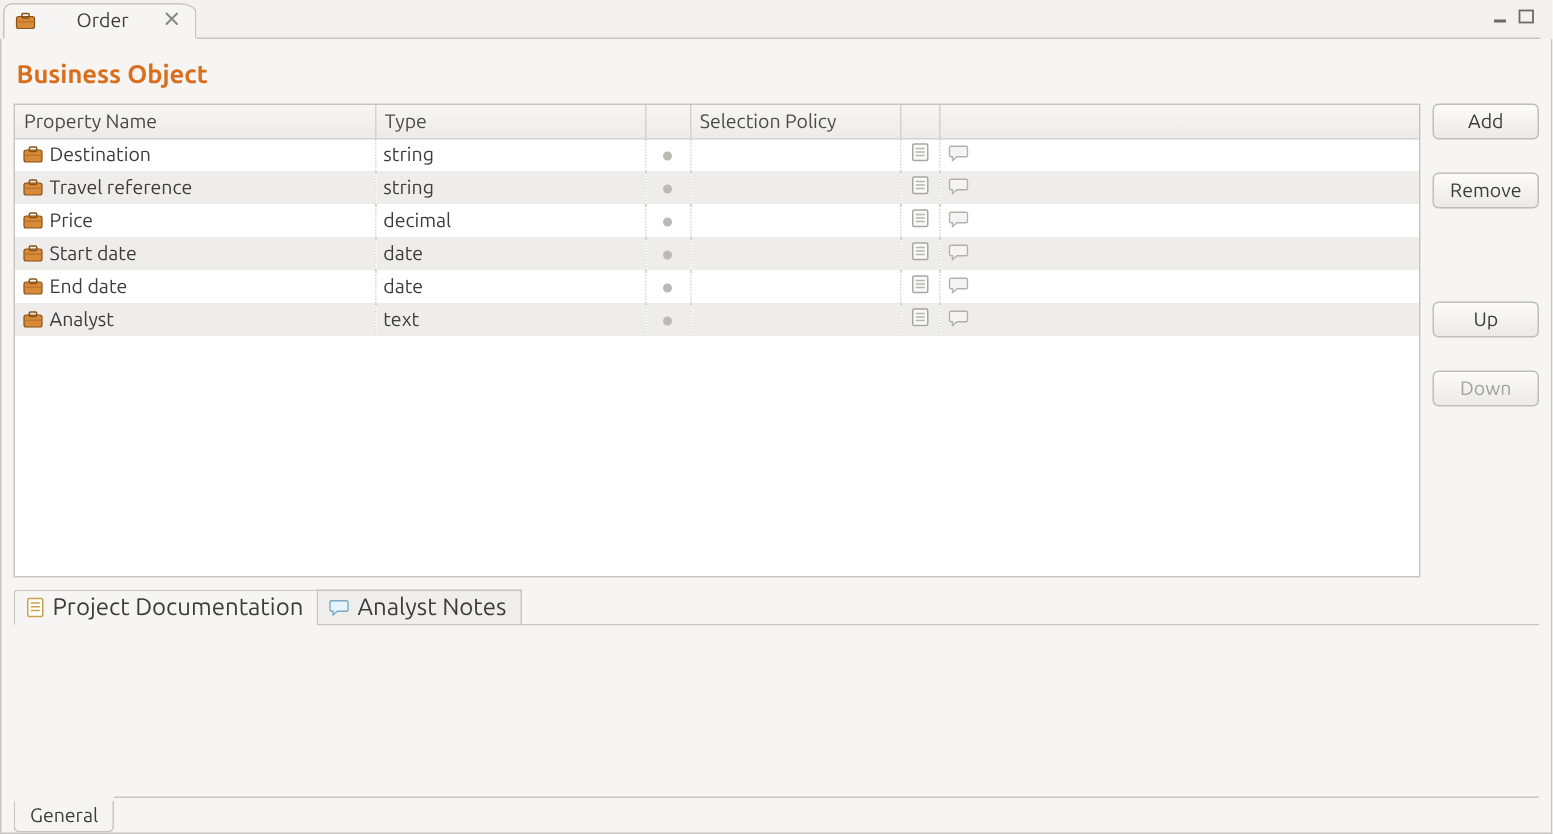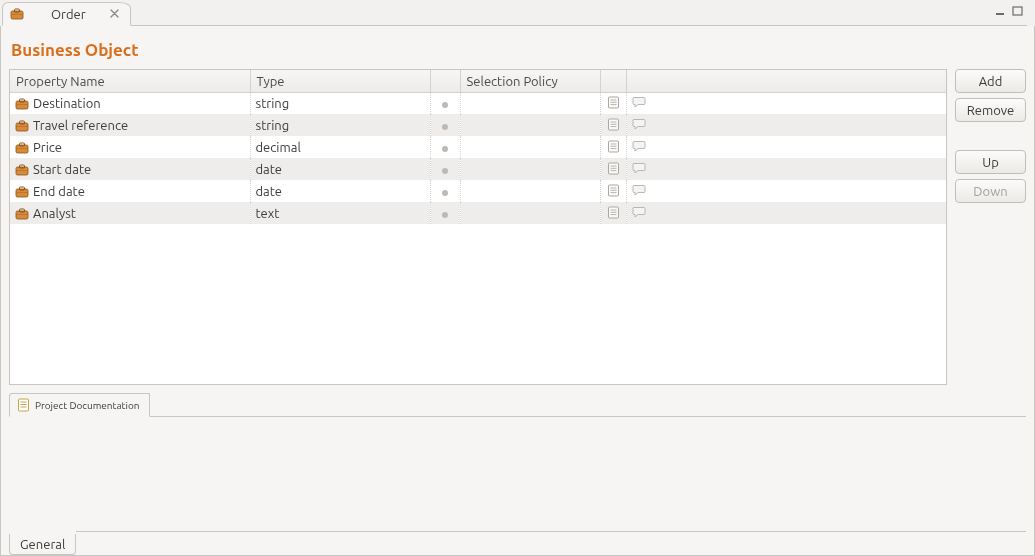--- a/index.html
+++ b/index.html
@@ -124,21 +124,21 @@
   width: 6px; height: 6px;
   border-radius: 50%;
   background: #bdbab5;
 }
 .mini-icon { display: inline-flex; }
 
 .button-col {
   width: 71px;
   display: flex;
   flex-direction: column;
-  gap: 5px;
+  gap: 22px;
 }
 .btn {
   background: linear-gradient(#fcfbfa, #eceae7);
   border: 1px solid #c0beba;
   border-radius: 4px;
   padding: 4px 0;
   text-align: center;
   font-size: 13px;
   color: #3c3c3c;
   cursor: default;
@@ -153,21 +153,21 @@
   height: 26px;
 }
 .doc-tab {
   display: flex;
   align-items: center;
   gap: 5px;
   border: 1px solid #c8c6c2;
   padding: 3px 9px 3px 7px;
   height: 24px;
   background: #f6f5f4;
-  font-size: 10px;
+  font-size: 16px;
 }
 .doc-tab.active {
   border-bottom: 1px solid #f6f5f4;
   position: relative;
   z-index: 2;
 }
 .doc-tab.inactive {
   background: #efeeec;
 }
 .doc-tab:first-child { border-top-left-radius: 3px; }
@@ -431,20 +431,28 @@
       <span class="mini-icon">
         <svg width="13" height="14" viewBox="0 0 13 14">
             <rect x="1.5" y="1" width="10" height="12" rx="1" fill="#fff" stroke="#c9a24a" stroke-width="1"></rect>
             <line x1="3.5" y1="4" x2="9.5" y2="4" stroke="#c9a24a"></line>
             <line x1="3.5" y1="6.5" x2="9.5" y2="6.5" stroke="#c9a24a"></line>
             <line x1="3.5" y1="9" x2="9.5" y2="9" stroke="#c9a24a"></line>
           </svg>
       </span>
       <span>Project Documentation</span>
     </div>
+    <div class="doc-tab inactive">
+      <span class="mini-icon">
+        <svg width="14" height="12" viewBox="0 0 14 12">
+            <path d="M2 1.5 h10 a1 1 0 0 1 1 1 v5 a1 1 0 0 1 -1 1 h-6 l-3 2.5 v-2.5 h-1 a1 1 0 0 1 -1 -1 v-5 a1 1 0 0 1 1 -1 z" fill="#e8f4fb" stroke="#7aa8c5" stroke-width="0.9"></path>
+          </svg>
+      </span>
+      <span>Analyst Notes</span>
+    </div>
     <div class="doc-spacer"></div>
   </div>
 
   <div class="doc-body"></div>
 
   <div class="bottom-tab-row">
     <div class="bottom-tab">General</div>
     <div class="bottom-spacer"></div>
   </div>
 </div>

